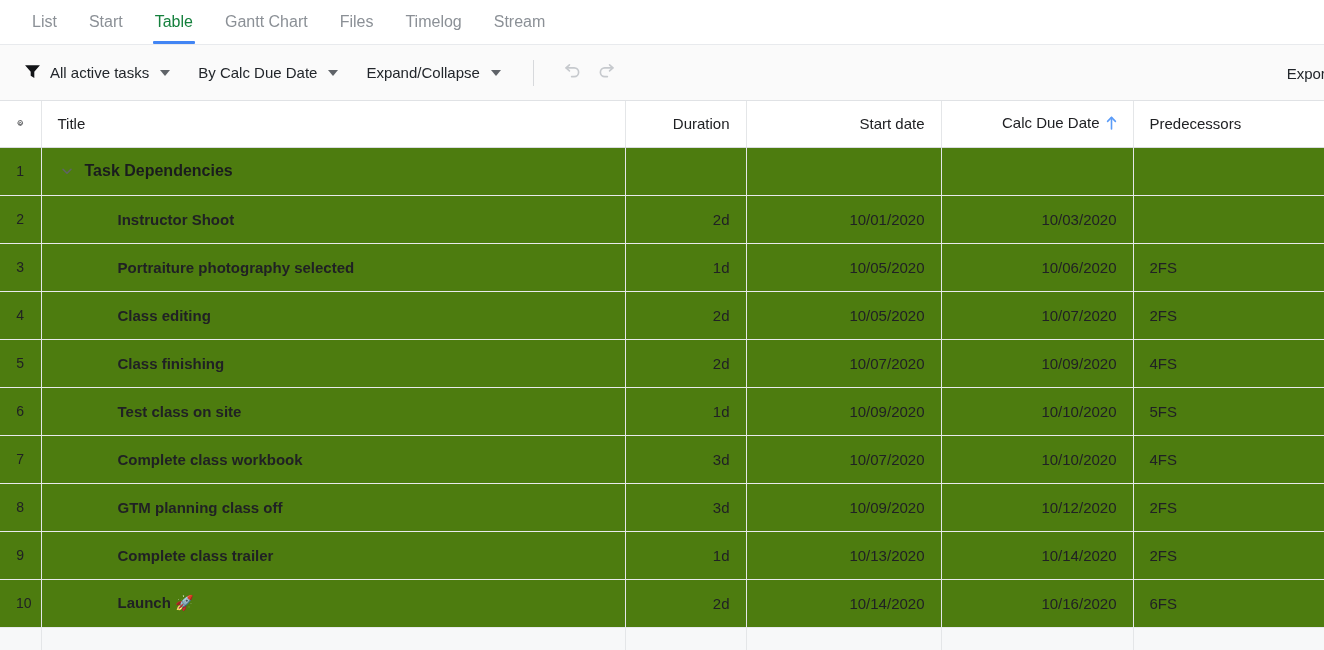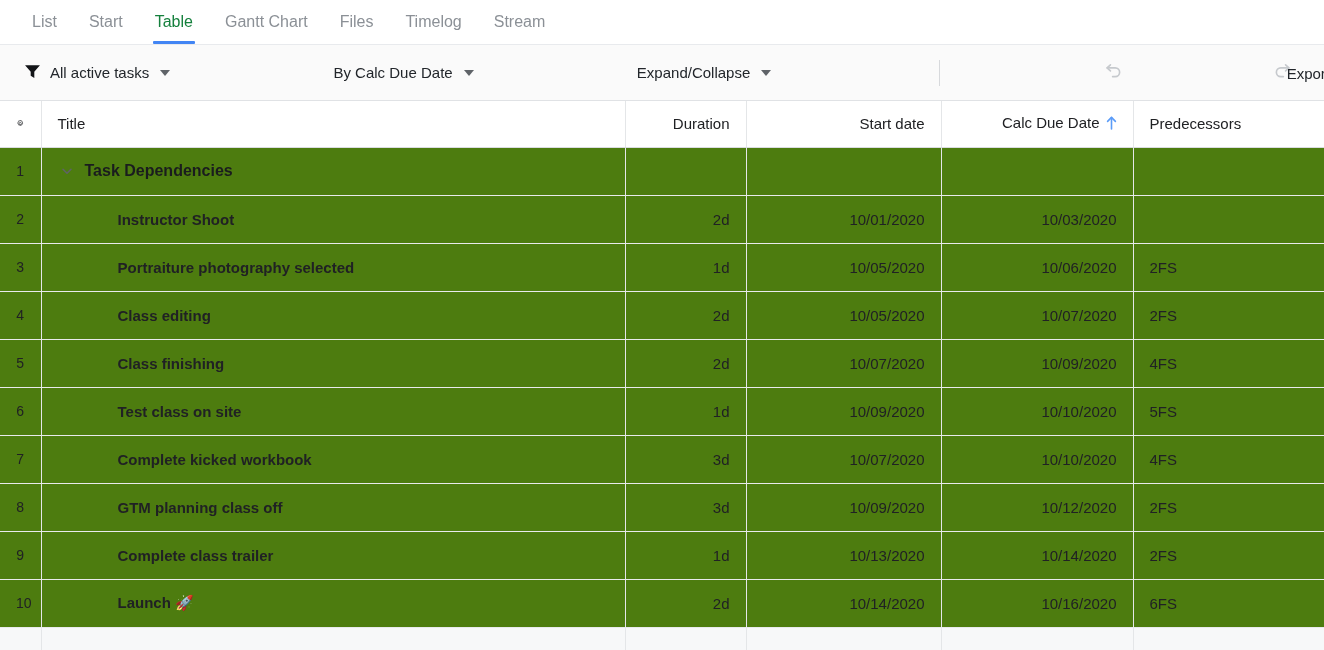--- a/index.html
+++ b/index.html
@@ -46,21 +46,20 @@
   .toolbar {
     height: 57px;
     background: #fafafa;
     border-top: 1px solid #e8eaed;
     border-bottom: 1px solid #e0e2e5;
     display: flex;
     align-items: center;
     padding-left: 24px;
     padding-right: 24px;
     position: relative;
-    justify-content: space-between;
   }
   .tb-item {
     display: flex;
     align-items: center;
     gap: 9px;
     font-size: 15px;
     color: #22262b;
     cursor: pointer;
     margin-right: 28px;
     white-space: nowrap;
@@ -342,21 +341,21 @@
           </td>
           <td class="num">1d</td>
           <td class="num">10/09/2020</td>
           <td class="num">10/10/2020</td>
           <td>5FS</td>
         </tr>
         <tr>
           <td class="gutter">7</td>
           <td class="title-cell">
             <div class="title-inner indent">
-              <span class="title-text">Complete kicked workbook</span>
+              <span class="title-text">Complete class workbook</span>
             </div>
           </td>
           <td class="num">3d</td>
           <td class="num">10/07/2020</td>
           <td class="num">10/10/2020</td>
           <td>4FS</td>
         </tr>
         <tr>
           <td class="gutter">8</td>
           <td class="title-cell">

